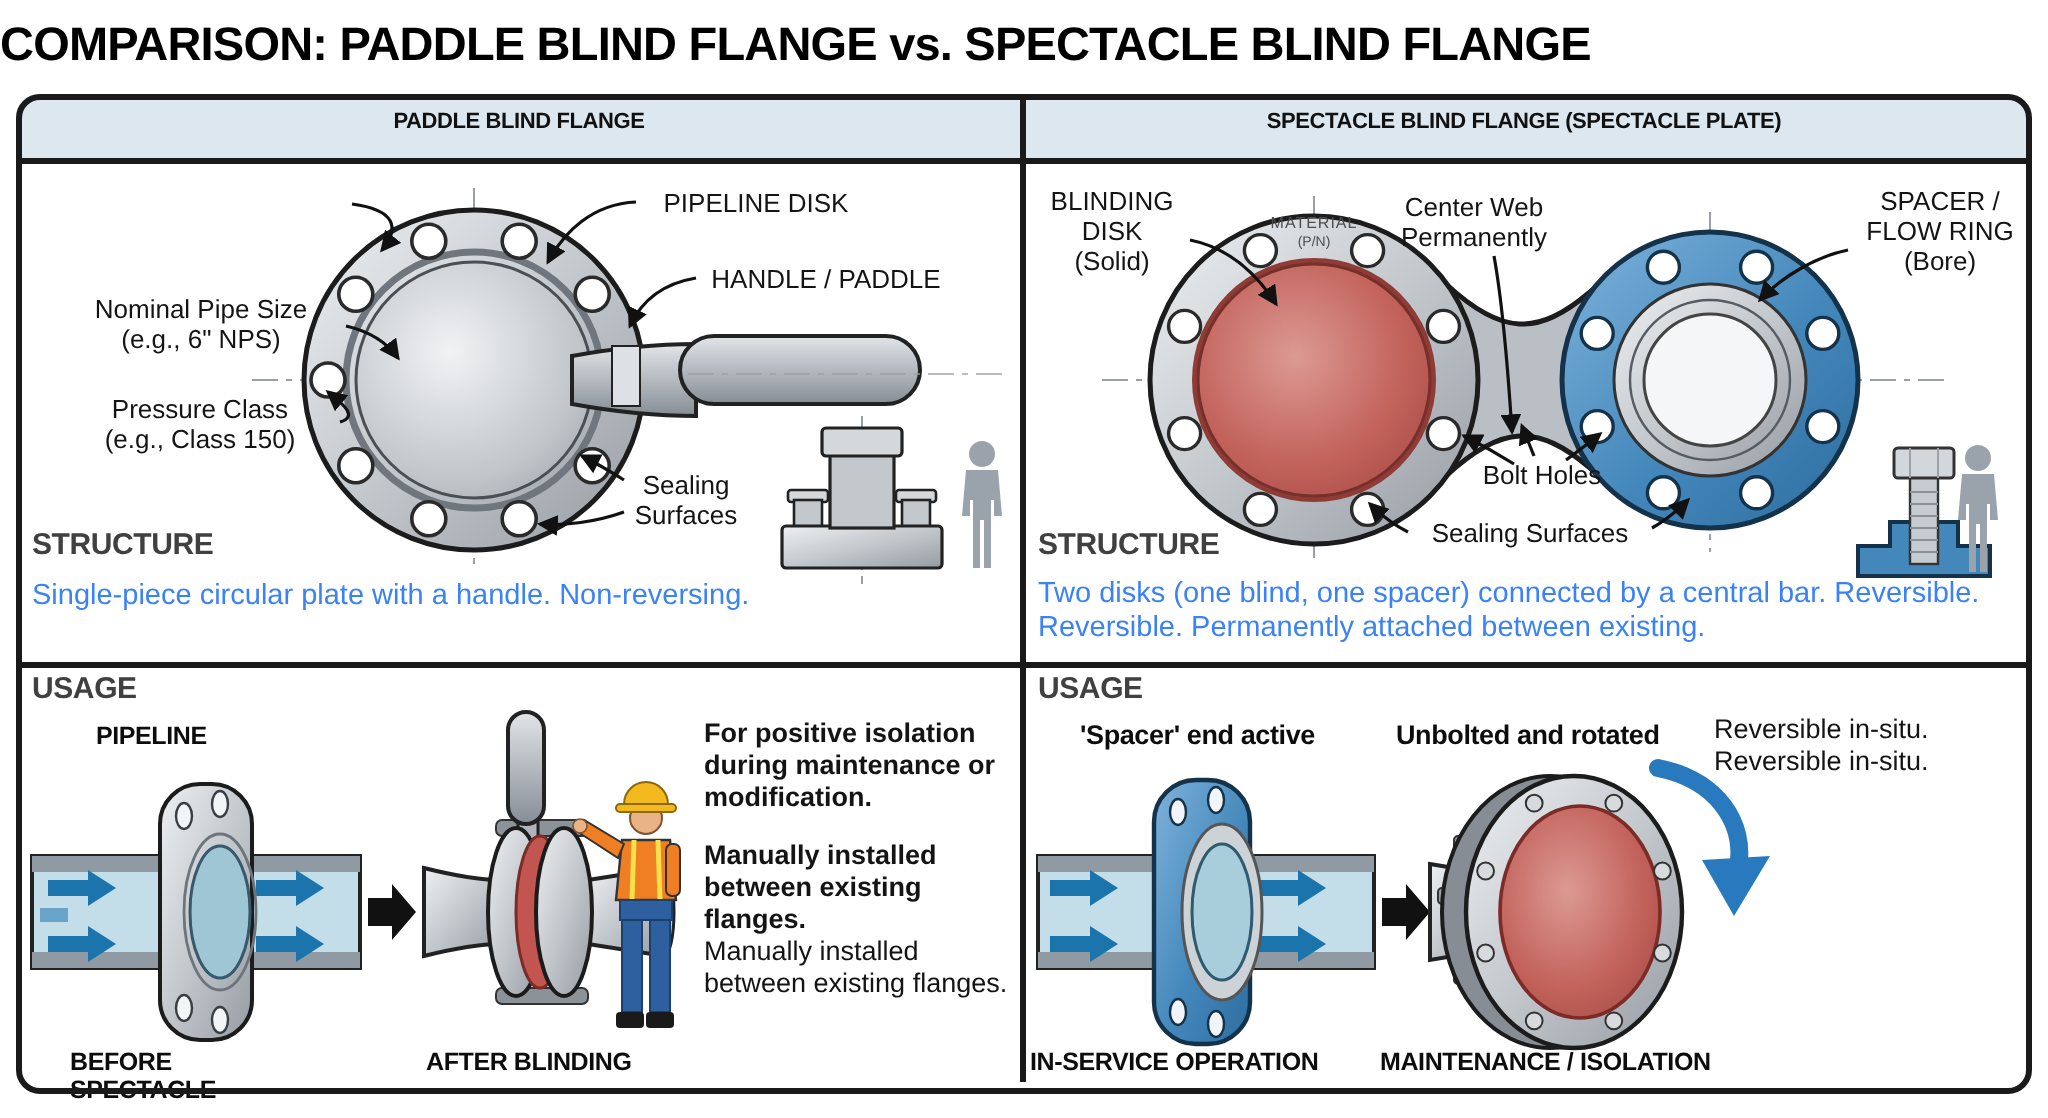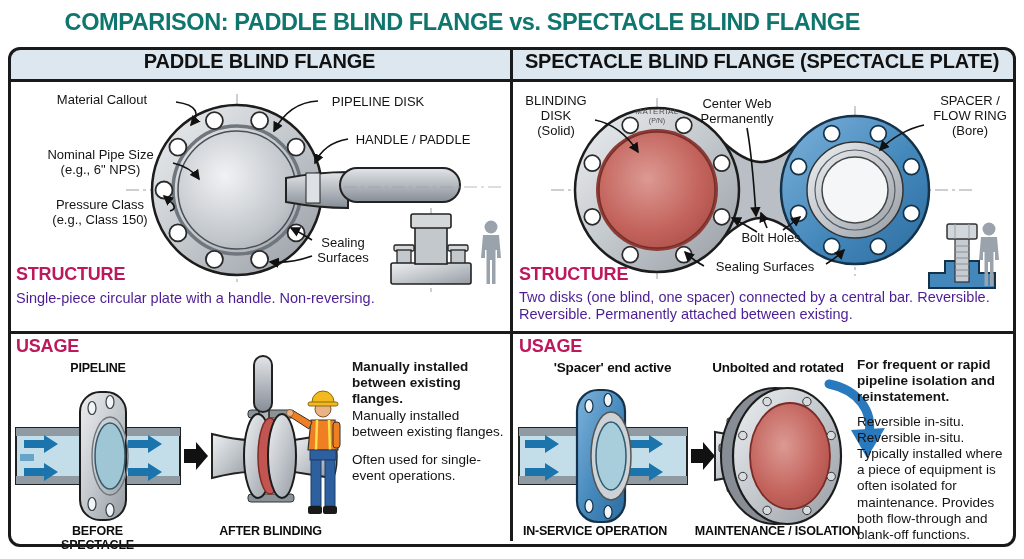--- a/index.html
+++ b/index.html
@@ -1,32 +1,32 @@
 <!DOCTYPE html>
 <html><head>
 <meta charset="utf-8">
 <style>
   html,body{margin:0;padding:0}
   body{width:1024px;height:559px;position:relative;background:#fff;
        font-family:"Liberation Sans",sans-serif;color:#111;overflow:hidden}
-  .title{position:absolute;top:9px;left:0;width:860px;text-align:right;
-         font-weight:bold;font-size:23.5px;letter-spacing:-0.4px;color:#0f766e}
+  .title{position:absolute;top:9px;left:0;width:860px;text-align:left;
+         font-weight:bold;font-size:23.5px;letter-spacing:-0.4px;color:#000000}
   .hdr-band{position:absolute;left:8px;top:47px;width:1005px;height:32px;
             background:#dce7ef;border-radius:11px 11px 0 0}
   .hdr-cell{position:absolute;top:47px;height:28px;display:flex;align-items:center;
-            justify-content:center;font-weight:bold;font-size:20px;letter-spacing:-0.2px}
+            justify-content:center;font-weight:bold;font-size:11px;letter-spacing:-0.2px}
   .frame{position:absolute;left:8px;top:47px;width:1002px;height:494px;
          border:3px solid #1a1a1a;border-radius:12px;pointer-events:none}
   .vdiv{position:absolute;left:510px;top:47px;width:3px;height:494px;background:#1a1a1a}
   .hdiv{position:absolute;left:8px;width:1005px;height:2.5px;background:#1a1a1a}
   .callout{position:absolute;font-size:13px;line-height:1.16;text-align:center;color:#141414}
   .line{display:block}
-  .sec-head{position:absolute;font-weight:bold;font-size:18px;letter-spacing:-0.2px;color:#be185d}
-  .sec-text{position:absolute;font-size:14.5px;line-height:1.2;color:#4c1d95}
-  .mini{position:absolute;font-weight:bold;font-size:12.5px;text-align:center;
+  .sec-head{position:absolute;font-weight:bold;font-size:15px;letter-spacing:-0.2px;color:#404040}
+  .sec-text{position:absolute;font-size:14.5px;line-height:1.2;color:#3b82f6}
+  .mini{position:absolute;font-weight:bold;font-size:12.5px;text-align:left;
         letter-spacing:-0.2px;color:#0d0d0d}
   .notes{position:absolute;font-size:13.5px;line-height:1.2;color:#141414}
   .notes p{margin:0 0 12px}
   .notes p.b{font-weight:bold}
   .notes p.tight{margin-bottom:0}
   svg{position:absolute;overflow:visible}
   svg text{font-family:"Liberation Sans",sans-serif}
 </style>
 </head>
 <body>
@@ -271,21 +271,20 @@
         <circle cx="320.2" cy="144.5" r="4.2"></circle>
     </g>
     <g>
       <path d="M318,52 C348,58 362,80 358,102" stroke="#2879bd" stroke-width="9" fill="none" stroke-linecap="round"></path>
       <polygon points="340,98 374,96 356,126" fill="#2879bd"></polygon>
     </g>
   </g>
 </svg>
 
 <div class="callout" style="left:22px;top:92px;width:160px">
-  <span class="line">Material Callout</span>
 </div>
 <div class="callout" style="left:28px;top:147px;width:145px">
   <span class="line">Nominal Pipe Size</span>
   <span class="line">(e.g., 6" NPS)</span>
 </div>
 <div class="callout" style="left:30px;top:197px;width:140px">
   <span class="line">Pressure Class</span>
   <span class="line">(e.g., Class 150)</span>
 </div>
 <div class="callout" style="left:318px;top:94px;width:120px">PIPELINE DISK</div>
@@ -295,23 +294,23 @@
   <span class="line">Surfaces</span>
 </div>
 <div class="sec-head" style="left:16px;top:264px">STRUCTURE</div>
 <div class="sec-text" style="left:16px;top:290px;width:488px">Single-piece circular plate with a handle. Non-reversing.</div>
 
 <div class="sec-head" style="left:16px;top:336px">USAGE</div>
 <div class="mini" style="left:48px;top:361px;width:100px">PIPELINE</div>
 <div class="mini" style="left:35px;top:524px;width:125px">BEFORE SPECTACLE</div>
 <div class="mini" style="left:213px;top:524px;width:115px">AFTER BLINDING</div>
 <div class="notes" style="left:352px;top:359px;width:153px">
+  <p class="b">For positive isolation during maintenance or modification.</p>
   <p class="b tight">Manually installed between existing flanges.</p>
   <p>Manually installed between existing flanges.</p>
-  <p>Often used for single-event operations.</p>
 </div>
 
 <div class="callout" style="left:517px;top:93px;width:78px">
   <span class="line">BLINDING</span>
   <span class="line">DISK</span>
   <span class="line">(Solid)</span>
 </div>
 <div class="callout" style="left:688px;top:96px;width:98px">
   <span class="line">Center Web</span>
   <span class="line">Permanently</span>
@@ -326,19 +325,17 @@
 <div class="sec-head" style="left:519px;top:264px">STRUCTURE</div>
 <div class="sec-text" style="left:519px;top:289px;width:492px">Two disks (one blind, one spacer) connected by a central bar. Reversible.</div>
 <div class="sec-text" style="left:519px;top:306px;width:492px">Reversible. Permanently attached between existing.</div>
 
 <div class="sec-head" style="left:519px;top:336px">USAGE</div>
 <div class="mini" style="left:540px;top:360px;width:145px;font-size:13.5px">'Spacer' end active</div>
 <div class="mini" style="left:698px;top:360px;width:160px;font-size:13.5px">Unbolted and rotated</div>
 <div class="mini" style="left:515px;top:524px;width:160px">IN-SERVICE OPERATION</div>
 <div class="mini" style="left:690px;top:524px;width:175px">MAINTENANCE / ISOLATION</div>
 <div class="notes" style="left:857px;top:357px;width:155px">
-  <p class="b" style="margin-bottom:8px">For frequent or rapid pipeline isolation and reinstatement.</p>
   <p class="tight">Reversible in-situ.</p>
   <p class="tight">Reversible in-situ.</p>
-  <p>Typically installed where a piece of equipment is often isolated for maintenance. Provides both flow-through and blank-off functions.</p>
 </div>
 
 <div class="frame"></div>
 
 </body></html>

